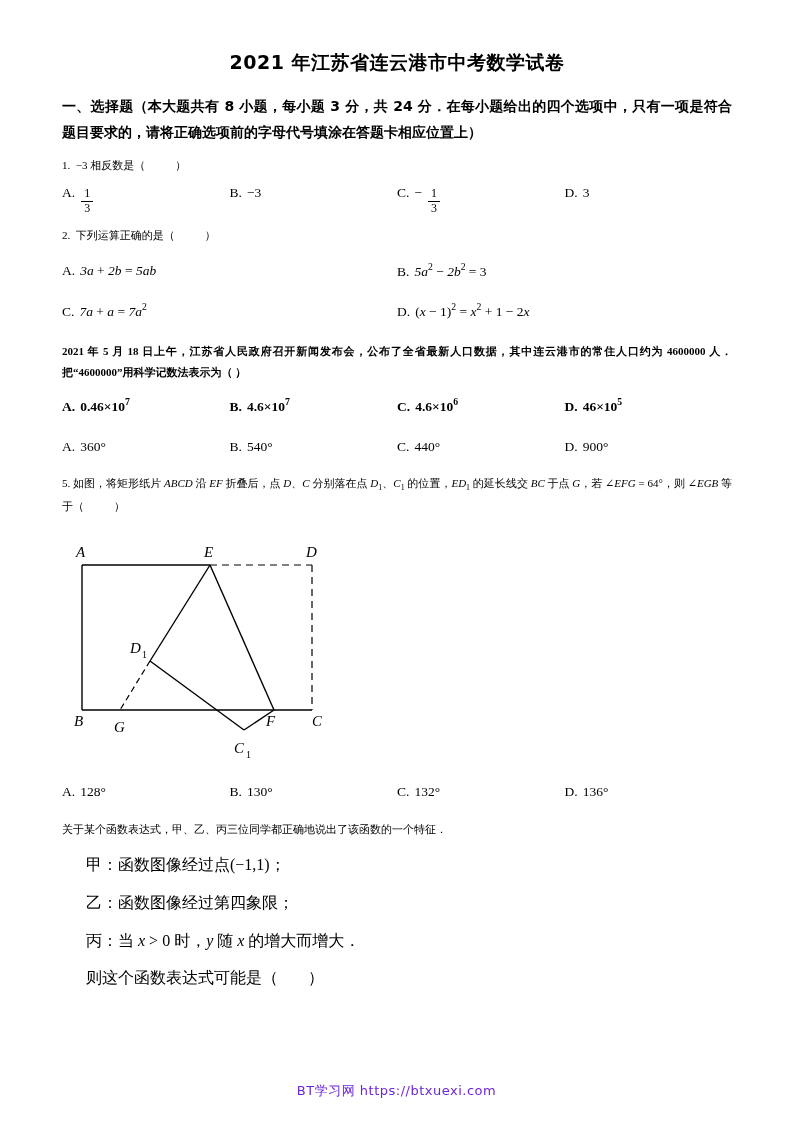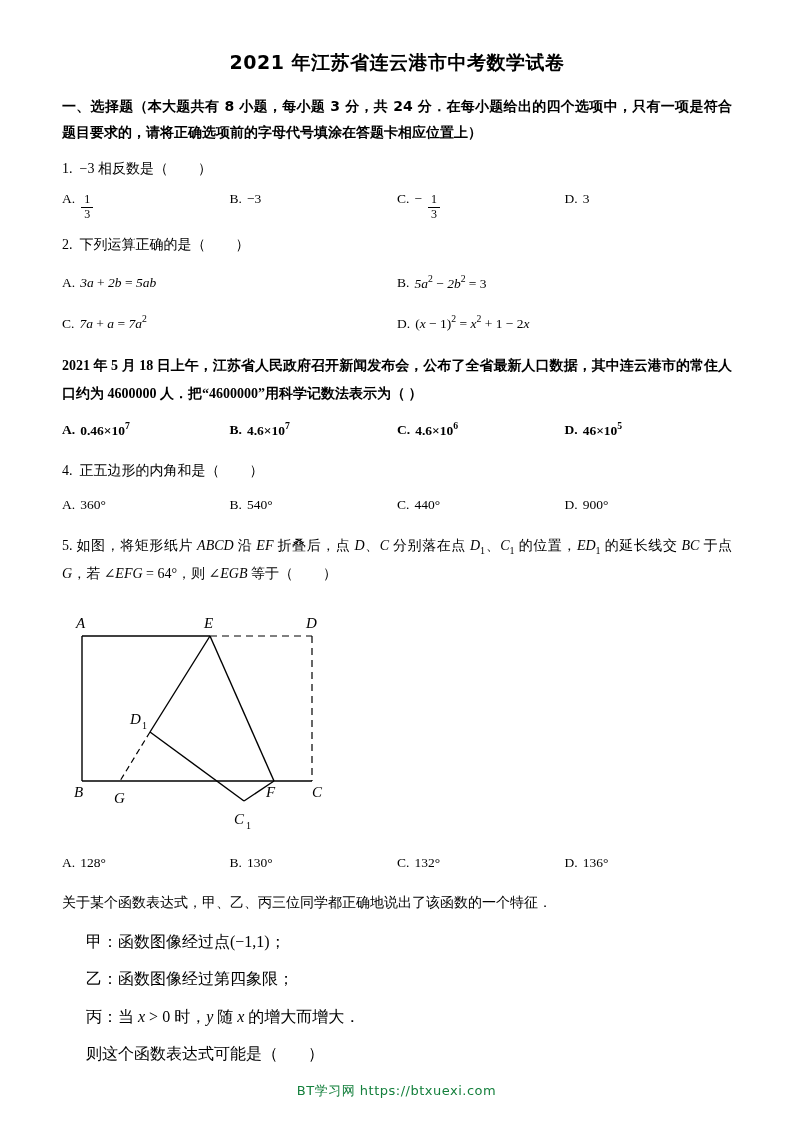--- a/index.html
+++ b/index.html
@@ -44,21 +44,21 @@
     margin-bottom: 6px;
     text-align: justify;
   }
   .q {
     font-size: 13px;
     line-height: 1.9;
     margin-top: 9px;
     text-align: justify;
   }
   .q-stem {
-    font-size: 14px;
+    font-size: 11px;
     line-height: 1.95;
   }
   .opts {
     display: flex;
     width: 100%;
     margin-top: 4px;
     font-size: 13.5px;
   }
   .opts > div {
     flex: 1 1 0;
@@ -89,21 +89,21 @@
     height: 250px;
   }
   .lines-q6 { margin-top: 6px; }
   .lines-q6 .ln { font-size: 16px; line-height: 2.35; padding-left: 24px; }
   .footer {
     position: absolute;
     left: 0;
     right: 0;
     bottom: 22px;
     text-align: center;
-    color: #15803d;
+    color: #6d28d9;
     font-size: 13px;
     font-family: "DejaVu Sans", "Liberation Sans", sans-serif;
     letter-spacing: 0.5px;
   }
   .gap { display: inline-block; width: 30px; }
 </style>
 </head>
 <body>
 
 <div class="page">
@@ -188,24 +188,20 @@
           <span>4.6×10<sup>6</sup></span>
         </div>
         <div>
           <span class="opt-letter">D.</span>
           <span>46×10<sup>5</sup></span>
         </div>
       </div>
     </div>
 
     <div class="q" style="margin-top:14px;">
-      <div class="q-stem">
-        <span>4.</span>
-        <span>&nbsp;正五边形的内角和是（<span class="gap"></span>）</span>
-      </div>
       <div class="opts" style="margin-top:8px;">
         <div>
           <span class="opt-letter">A.</span>
           <span>360°</span>
         </div>
         <div>
           <span class="opt-letter">B.</span>
           <span>540°</span>
         </div>
         <div>

